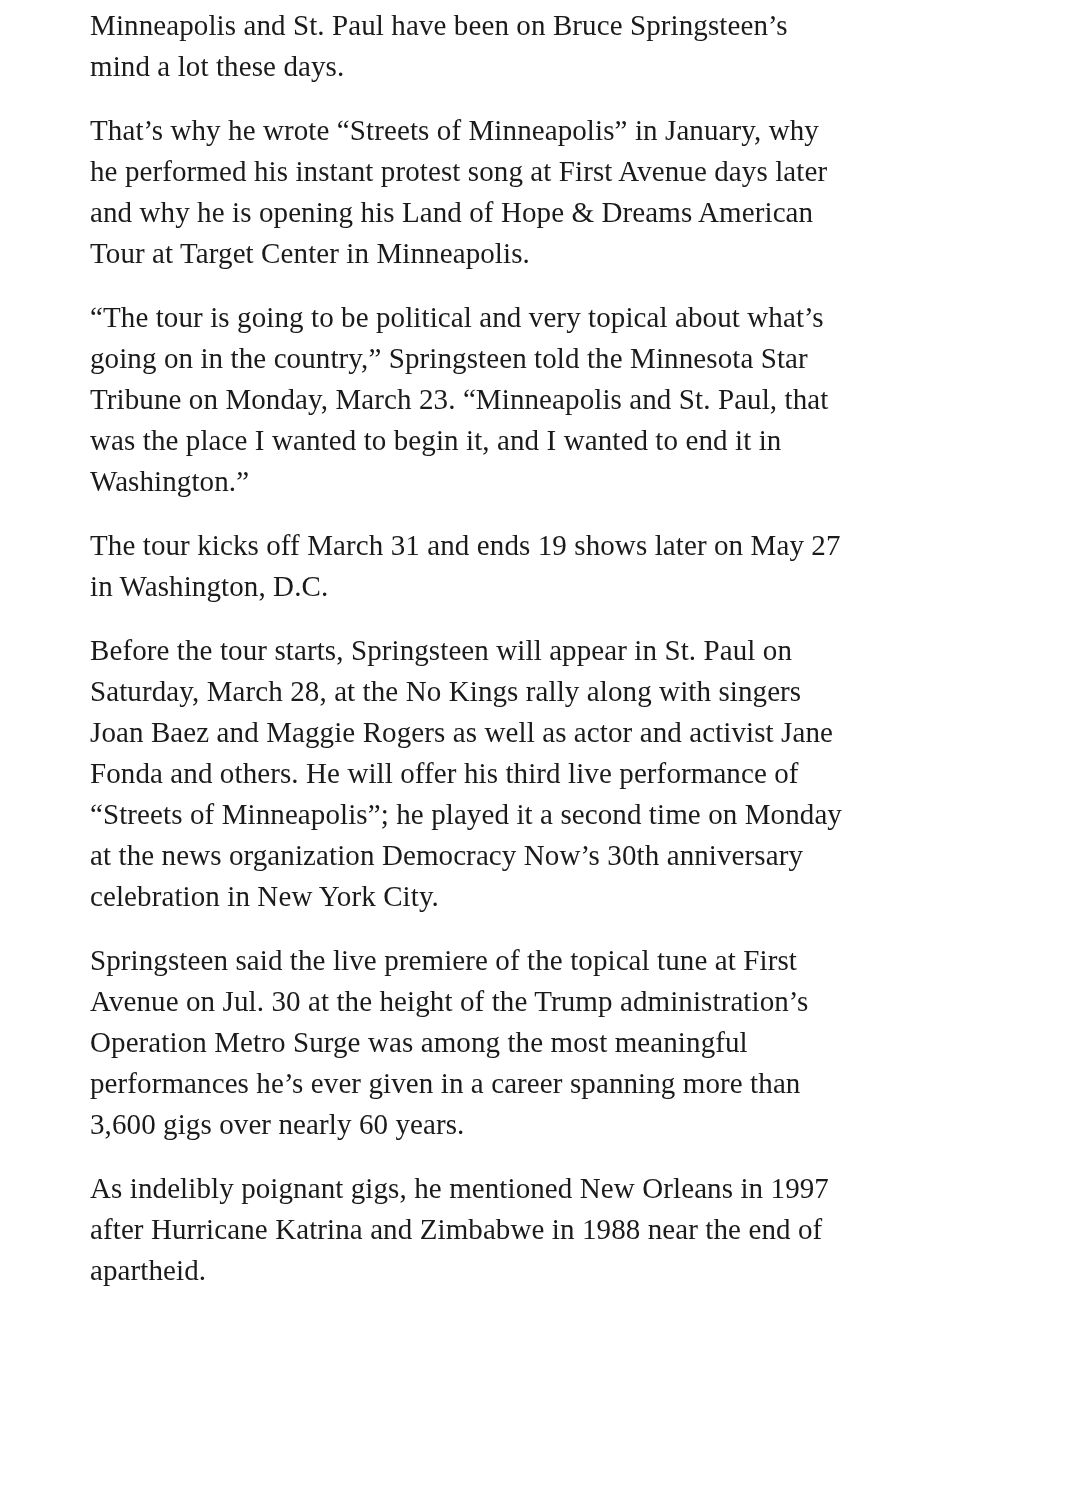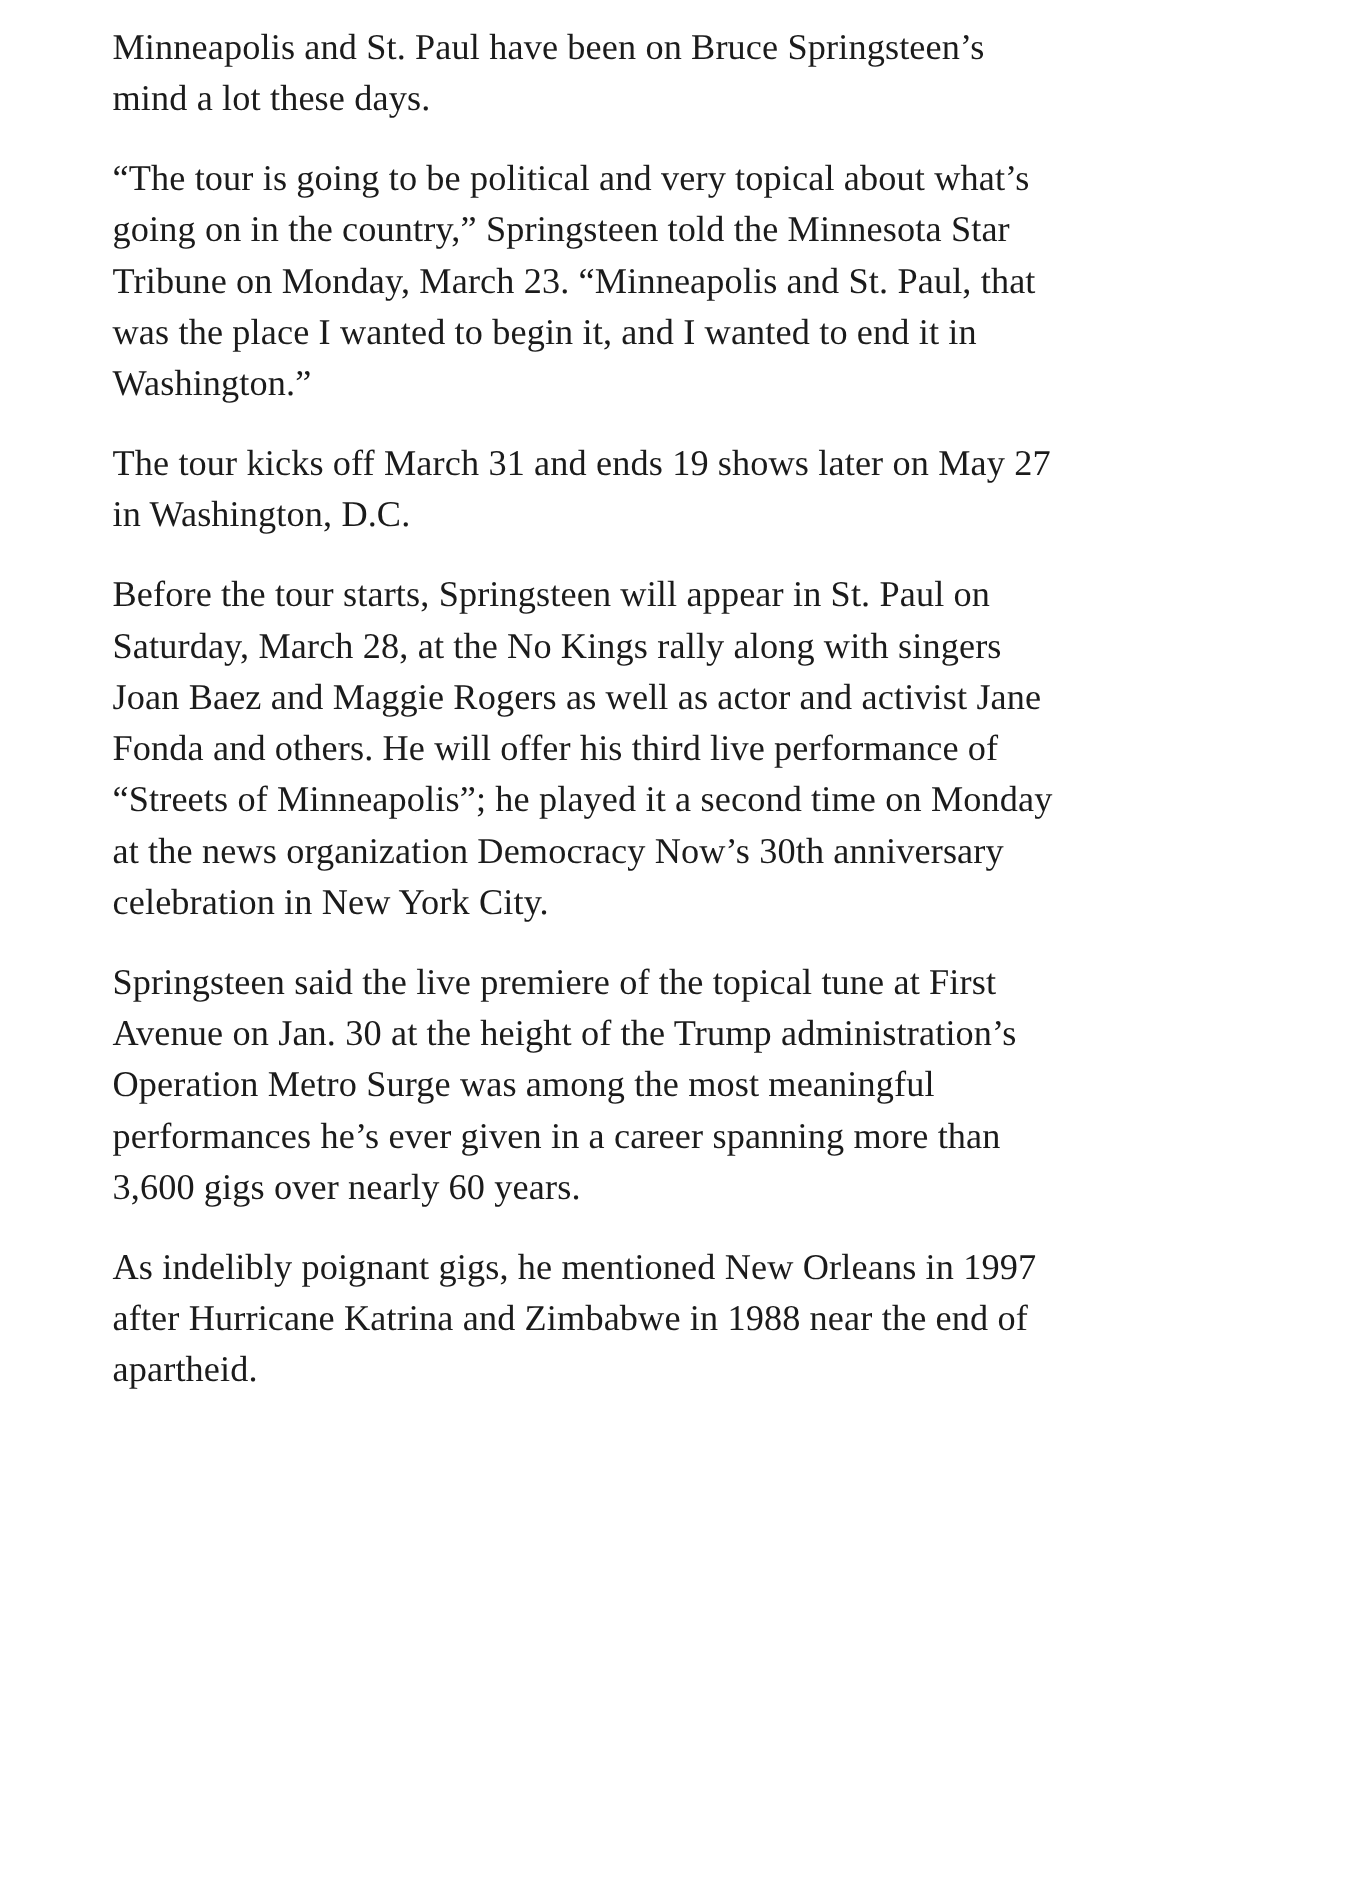--- a/index.html
+++ b/index.html
@@ -6,56 +6,60 @@
       margin: 0;
       padding: 0;
       background: #ffffff;
       width: 1080px;
       height: 1510px;
       overflow: hidden;
     }
     .article-body {
       position: absolute;
       left: 90px;
-      top: 18px;
+      top: 5px;
       width: 920px;
       font-family: "Liberation Serif", "DejaVu Serif", serif;
     }
     .para {
       margin: 0 0 23px 0;
       font-size: 29px;
       line-height: 41px;
       font-weight: 400;
       color: #1b1b1b;
       letter-spacing: 0.1px;
       white-space: pre-line;
       -webkit-font-smoothing: antialiased;
     }
   </style>
 </head>
 <body>
 
 <div class="article-body">
   <p class="para">Minneapolis and St. Paul have been on Bruce Springsteen’s
 mind a lot these days.</p>
+  <p class="para">That’s why he wrote “Streets of Minneapolis” in January, why
+he performed his instant protest song at First Avenue days later
+and why he is opening his Land of Hope &amp; Dreams American
+Tour at Target Center in Minneapolis.</p>
   <p class="para">“The tour is going to be political and very topical about what’s
 going on in the country,” Springsteen told the Minnesota Star
 Tribune on Monday, March 23. “Minneapolis and St. Paul, that
 was the place I wanted to begin it, and I wanted to end it in
 Washington.”</p>
   <p class="para">The tour kicks off March 31 and ends 19 shows later on May 27
 in Washington, D.C.</p>
   <p class="para">Before the tour starts, Springsteen will appear in St. Paul on
 Saturday, March 28, at the No Kings rally along with singers
 Joan Baez and Maggie Rogers as well as actor and activist Jane
 Fonda and others. He will offer his third live performance of
 “Streets of Minneapolis”; he played it a second time on Monday
 at the news organization Democracy Now’s 30th anniversary
 celebration in New York City.</p>
   <p class="para">Springsteen said the live premiere of the topical tune at First
-Avenue on Jan. 30 at the height of the Trump administration’s
+Avenue on Jul. 30 at the height of the Trump administration’s
 Operation Metro Surge was among the most meaningful
 performances he’s ever given in a career spanning more than
 3,600 gigs over nearly 60 years.</p>
   <p class="para">As indelibly poignant gigs, he mentioned New Orleans in 1997
 after Hurricane Katrina and Zimbabwe in 1988 near the end of
 apartheid.</p>
 </div>
 
 </body></html>

